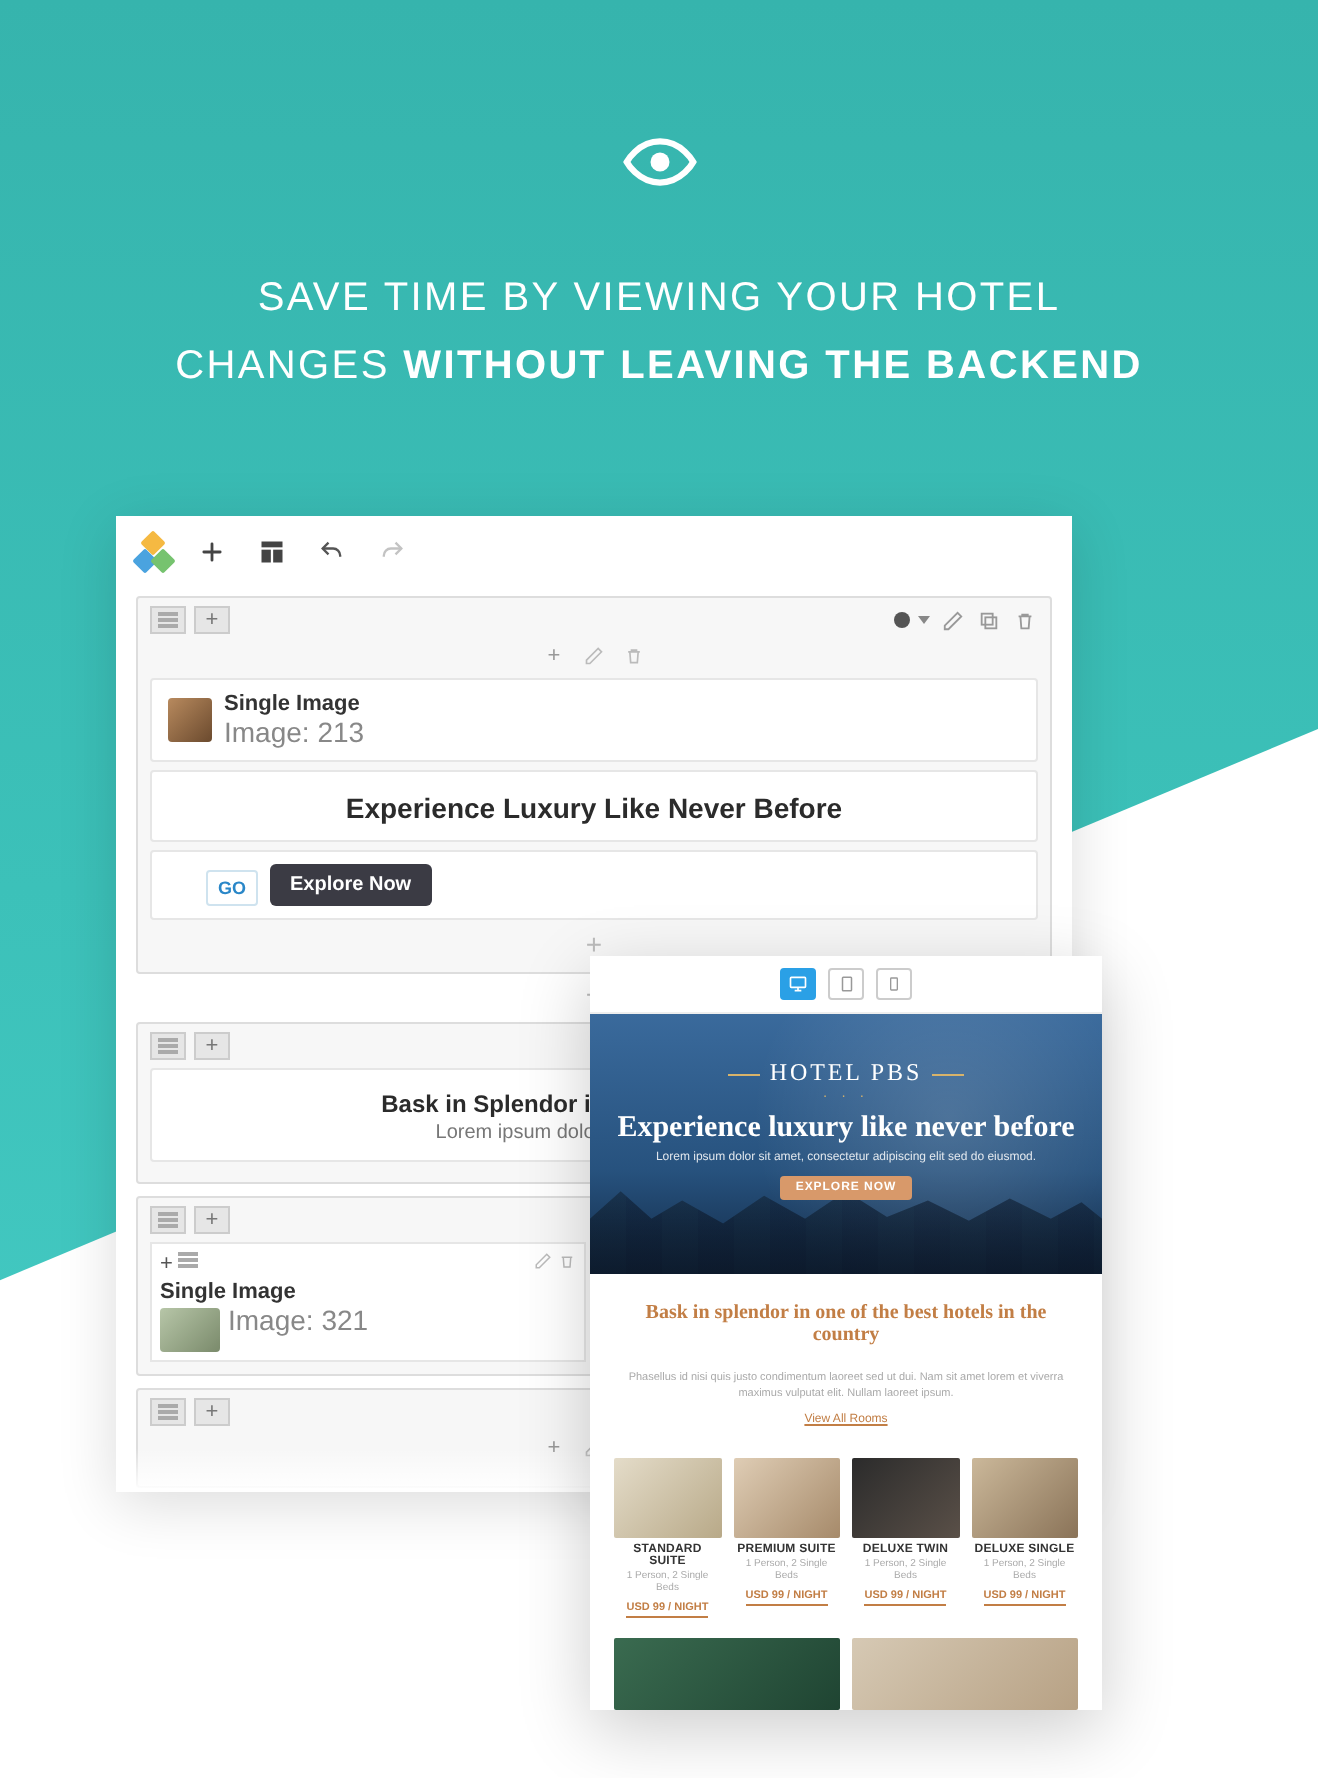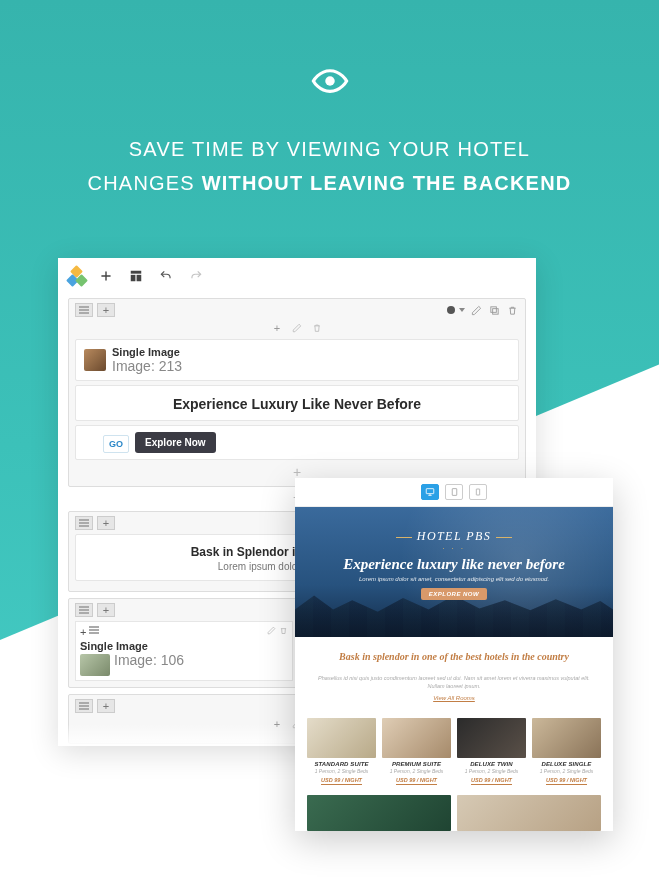--- a/index.html
+++ b/index.html
@@ -66,23 +66,23 @@
   .cols{display:flex;gap:8px;}
   .col{flex:1;background:#fff;border:1px solid #e6e6e6;padding:4px;}
   .col-tools{display:flex;justify-content:space-between;margin-bottom:2px;}
   .mini{display:flex;gap:3px;}
   .thumb-sm{width:30px;height:22px;background:linear-gradient(135deg,#b7c6a8,#7a8a6b);border-radius:2px;margin-top:2px;}
   .fade-bottom{position:absolute;left:0;right:0;bottom:0;height:22px;background:linear-gradient(180deg,rgba(255,255,255,0),#fff);}
 
   
   .preview{
     position:absolute; top:478px; left:295px;
-    width:318px; background:#fff;
+    width:256px; background:#fff;
     box-shadow:0 10px 34px rgba(0,0,0,.20);
-    font-size:8px; color:#555;font-style:italic;
+    font-size:8px; color:#555;
   }
   .pv-top{display:flex;justify-content:center;gap:6px;padding:6px 0;background:#fff;border-bottom:1px solid #eee;}
   .pv-tab{width:18px;height:16px;border:1px solid #ccc;border-radius:2px;display:flex;align-items:center;justify-content:center;color:#999;}
   .pv-tab.active{background:#2aa0e6;border-color:#2aa0e6;color:#fff;}
   .hero{
     height:130px;position:relative;color:#fff;text-align:center;
     background:
       radial-gradient(circle at 70% 40%, rgba(255,255,255,.15), transparent 50%),
       linear-gradient(180deg,#3a6a9c 0%, #27527e 60%, #122a47 100%);
     overflow:hidden;
@@ -294,21 +294,21 @@
             <span>
                 <svg width="9" height="9" viewBox="0 0 24 24" fill="none" stroke="#bbb" stroke-width="2">
                   <path d="M5 7h14M7 7l1 13h8l1-13"></path>
                 </svg>
               </span>
           </div>
         </div>
         <div class="img-title">Single Image</div>
         <div style="display:flex;gap:4px;align-items:flex-start">
           <div class="thumb-sm"></div>
-          <div class="img-sub">Image: 106</div>
+          <div class="img-sub">Image: 321</div>
         </div>
       </div>
       <div class="col">
         <div class="col-tools">
           <div class="mini">
               <span>+</span>
               <span class="bars">
                 <i></i>
                 <i></i>
                 <i></i>

